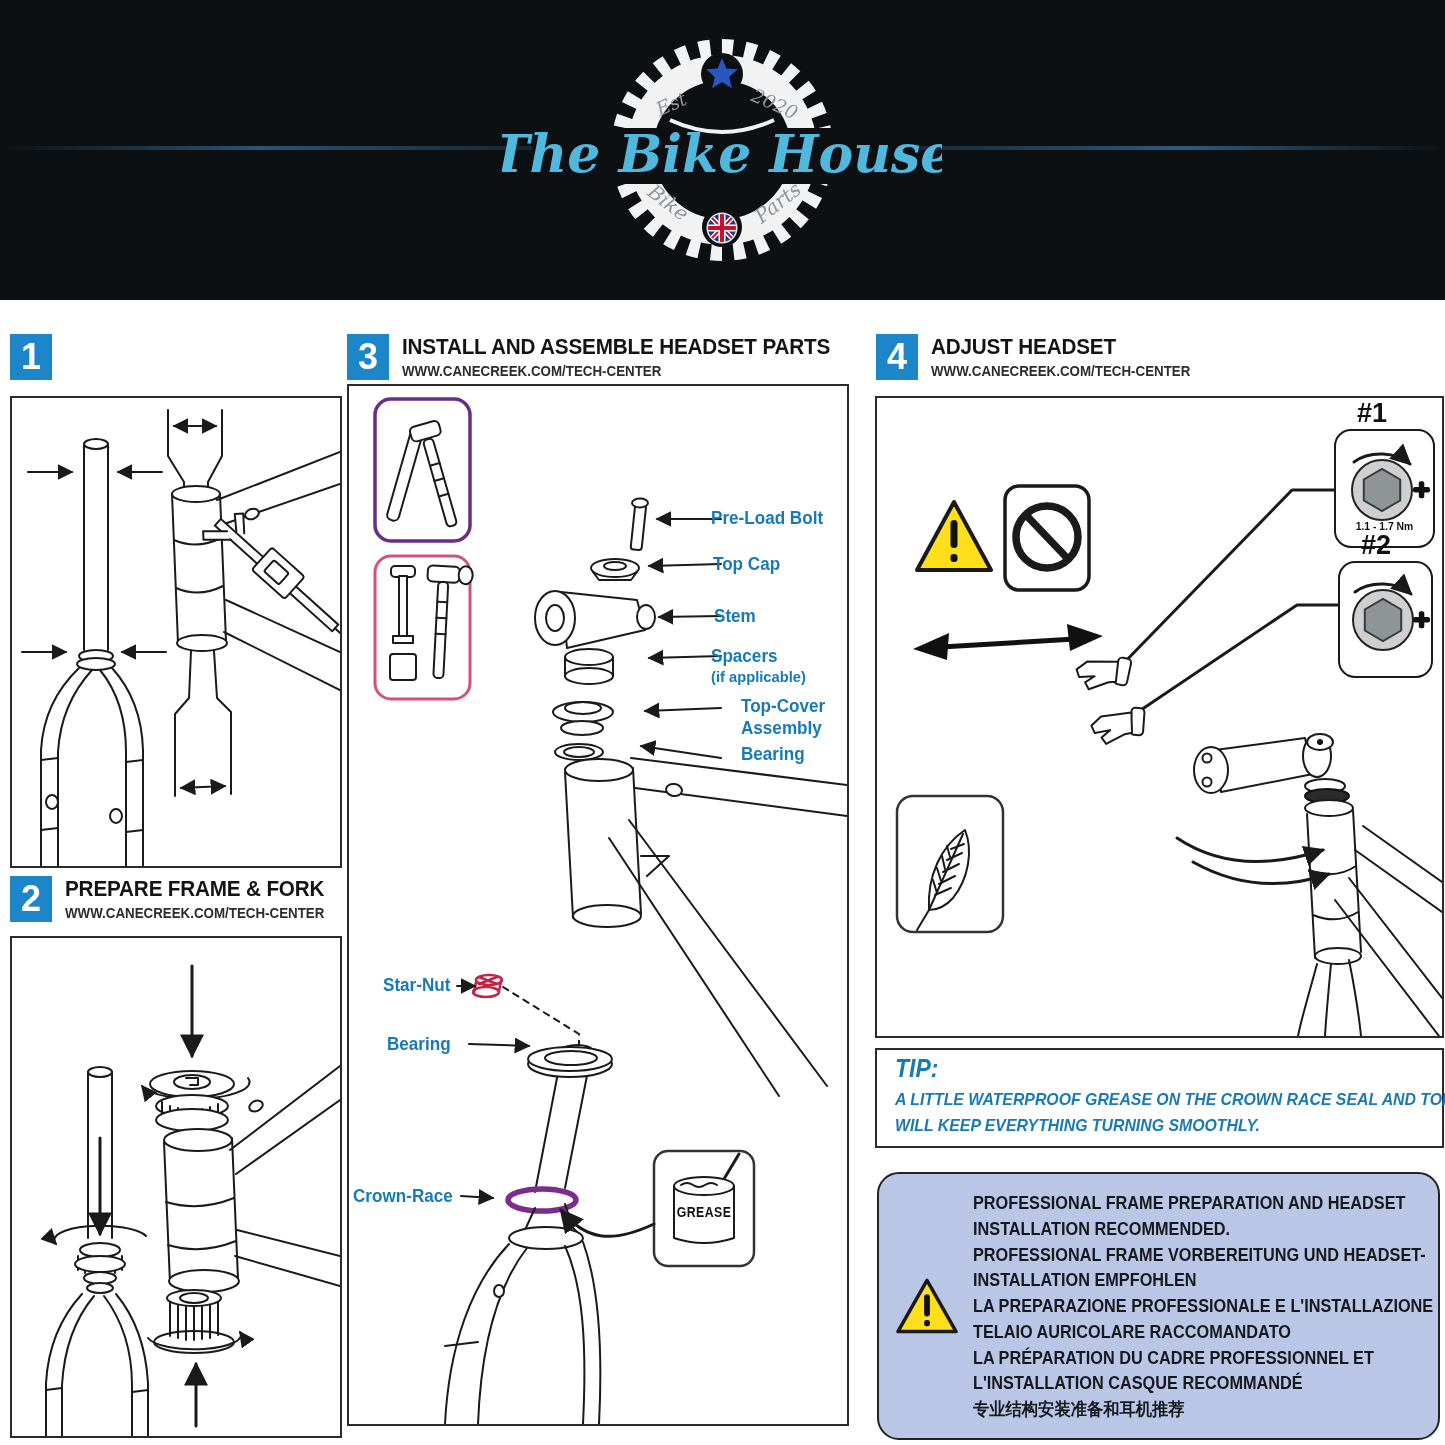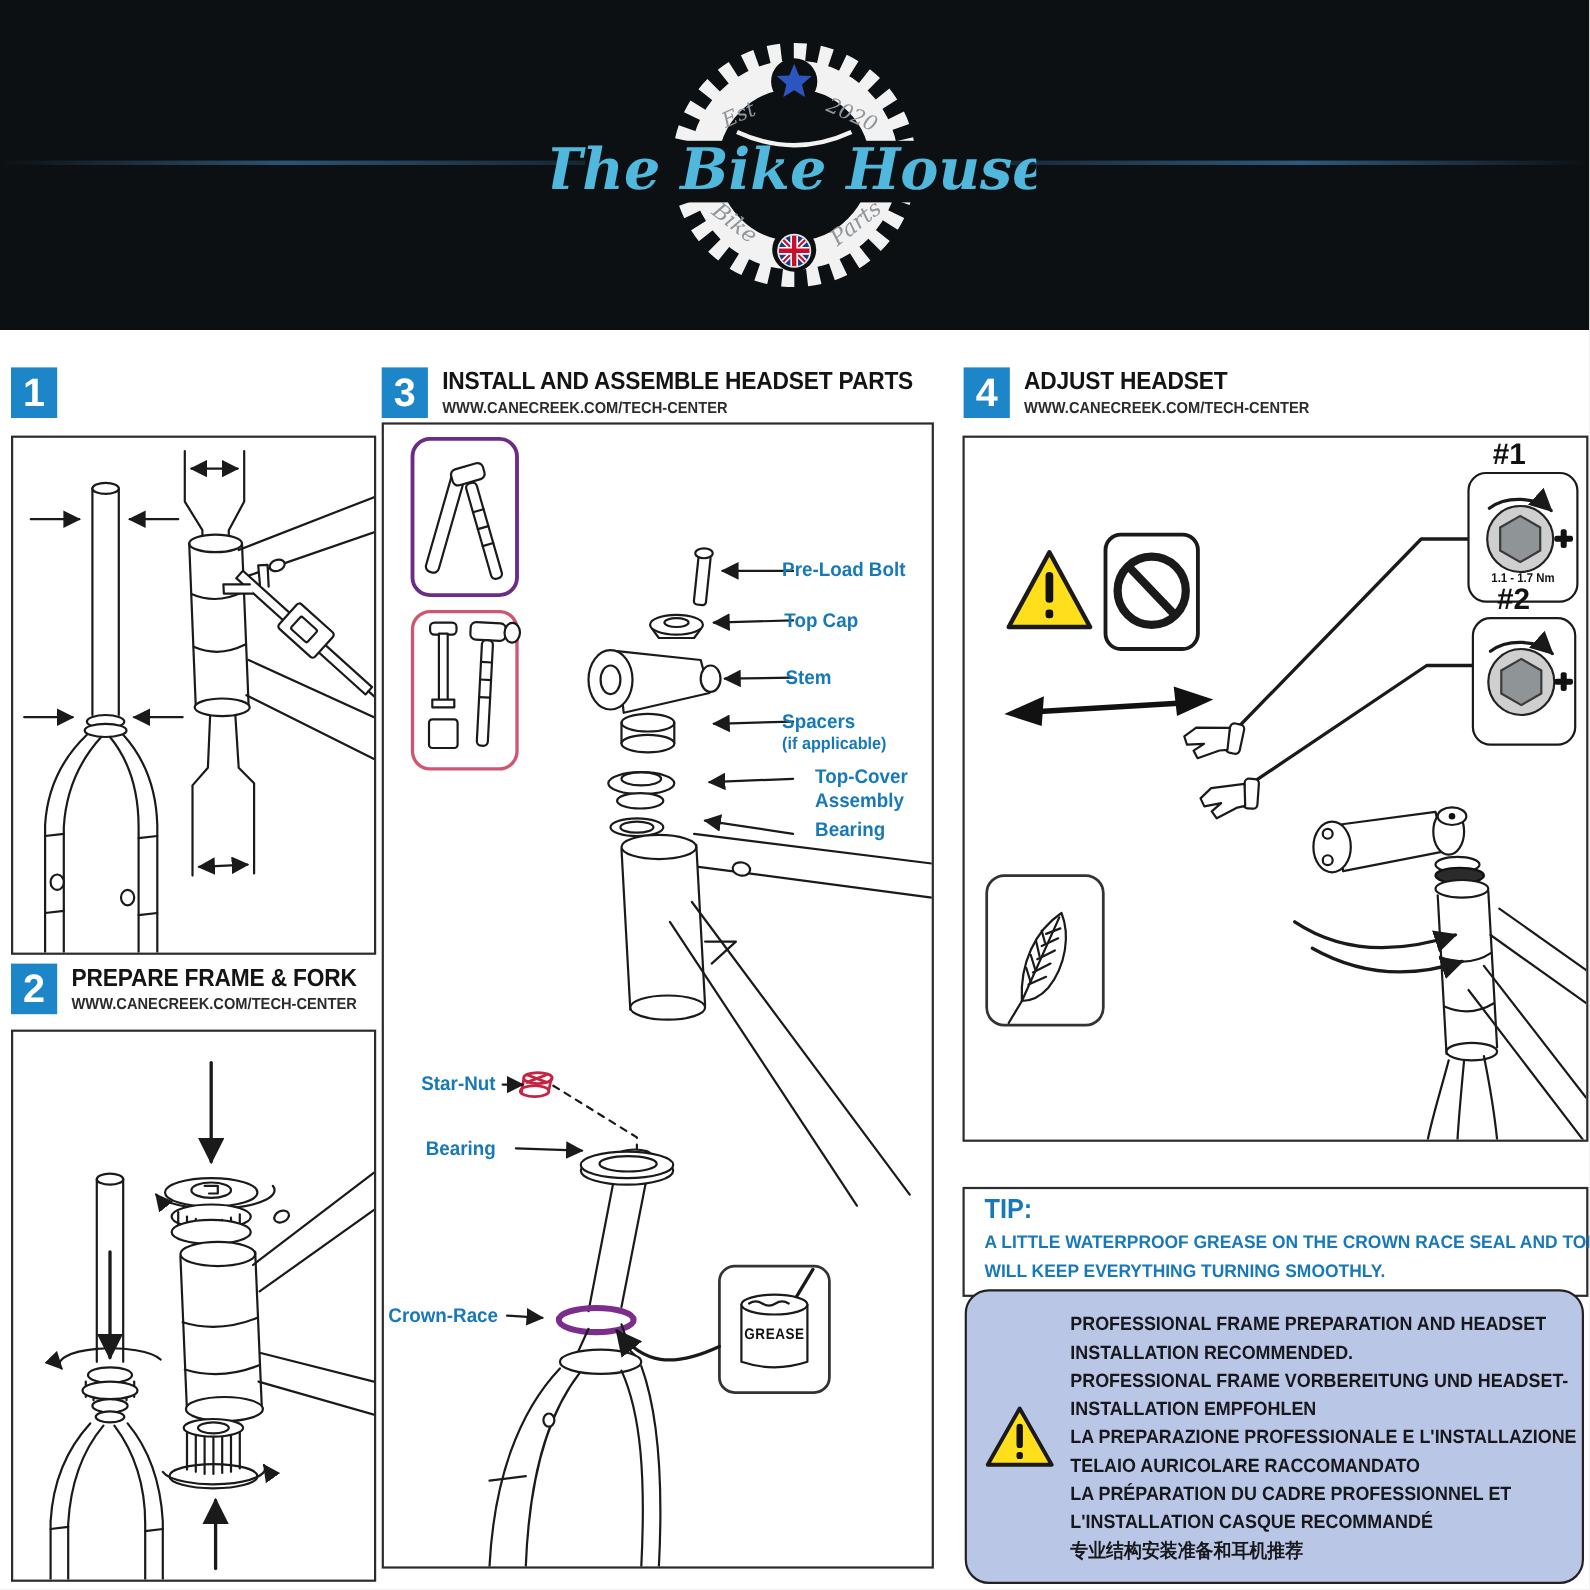--- a/index.html
+++ b/index.html
@@ -474,21 +474,21 @@
         <line x1="68" y1="471" x2="65" y2="458" class="ln"></line>
           <line x1="73" y1="459" x2="70" y2="448" class="ln"></line>
         <line x1="52" y1="512" x2="40" y2="532" class="ln"></line>
       </g>
     </svg>
     <div class="steplbl" style="left:480px;top:0px;">#1</div>
     <div class="steplbl" style="left:484px;top:132px;">#2</div>
     <div class="torque" style="left:458px;top:122px;width:99px;">1.1 - 1.7 Nm</div>
   </div>
 
-  <div class="tipbox" style="left:875px;top:1079px;width:565px;height:96px;">
+  <div class="tipbox" style="left:875px;top:1048px;width:565px;height:96px;font-style:italic;">
     <div class="tip-h">TIP:</div>
     <div class="tip-l" style="top:40px;">A LITTLE WATERPROOF GREASE ON THE CROWN RACE SEAL AND TOP COVER SEAL</div>
     <div class="tip-l" style="top:66px;">WILL KEEP EVERYTHING TURNING SMOOTHLY.</div>
   </div>
 
   <div class="notice" style="left:877px;top:1172px;width:559px;height:264px;">
     <svg class="notice-tri" width="64" height="62" viewBox="0 0 110 100">
       <polygon points="55,6 105,94 5,94" fill="#ffdf1b" stroke="#1a1a1a" stroke-width="6" stroke-linejoin="round"></polygon>
       <rect x="50" y="30" width="10" height="38" rx="5" fill="#111"></rect>
       <rect x="50" y="74" width="10" height="11" rx="4" fill="#111"></rect>

